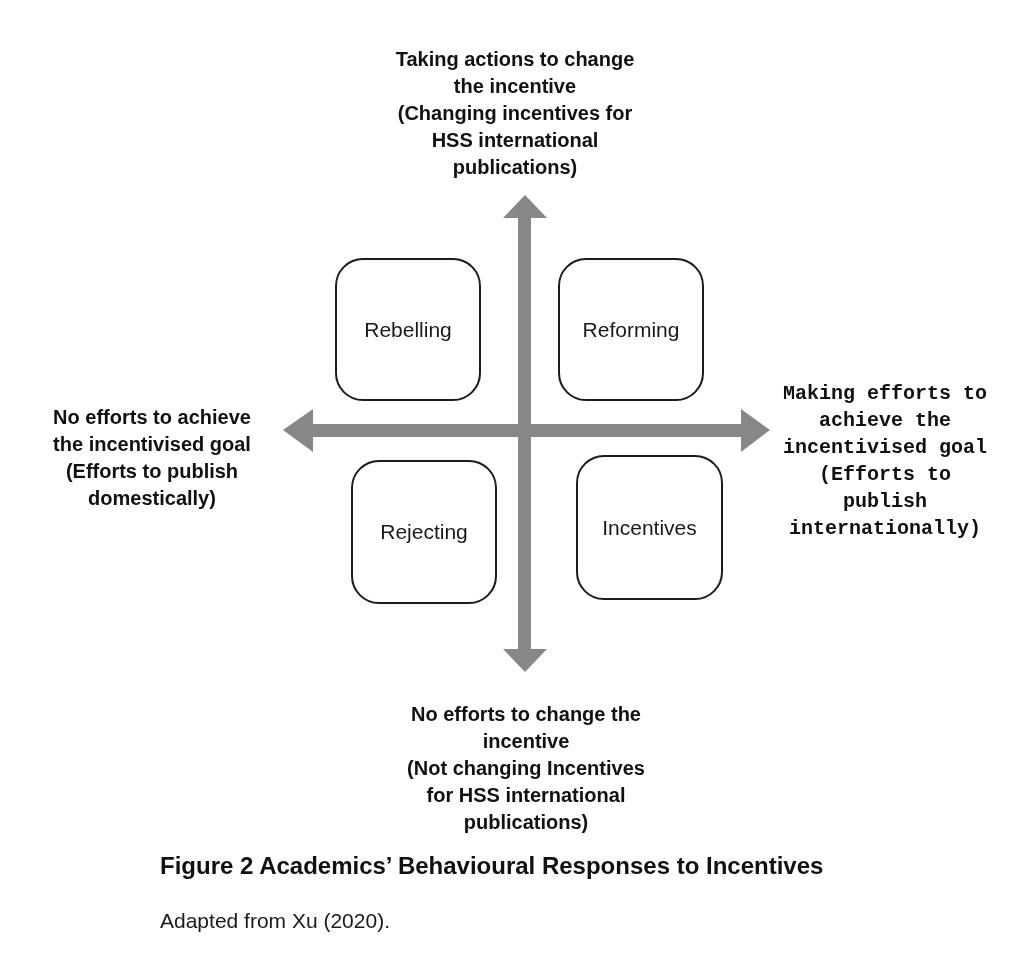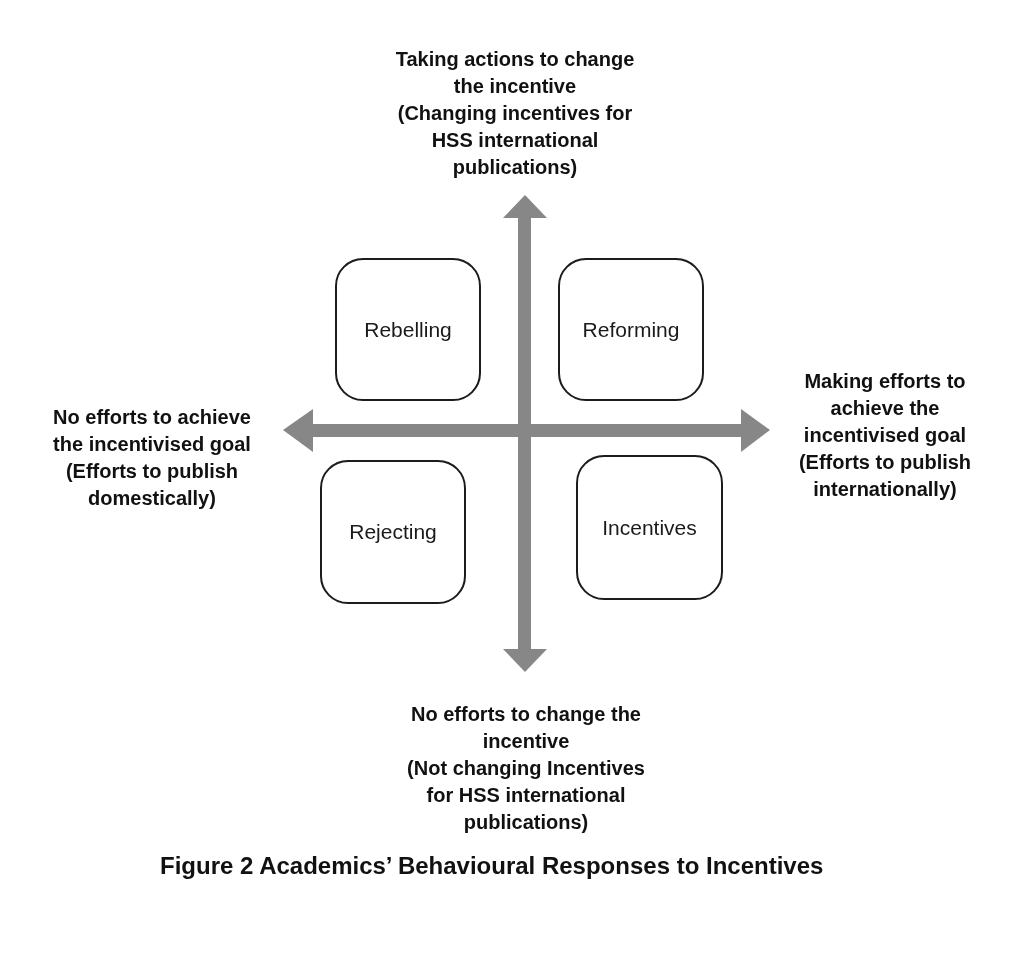--- a/index.html
+++ b/index.html
@@ -21,21 +21,21 @@
     font-weight: bold;
     font-size: 20px;
     line-height: 27px;
     text-align: center;
     white-space: pre-line;
     color: #111111;
   }
   #top-axis-label    { left: 365px; top: 46px;  width: 300px; }
   #bottom-axis-label { left: 376px; top: 701px; width: 300px; }
   #left-axis-label   { left: 30px;  top: 404px; width: 244px; }
-  #right-axis-label  { left: 775px; top: 368px; width: 220px; }
+  #right-axis-label  { left: 775px; top: 380px; width: 220px; font-family: Liberation Mono, monospace; }
 
   #arrow-cross {
     position: absolute;
     left: 0;
     top: 0;
     pointer-events: none;
   }
 
   .quadrant-box {
     position: absolute;
@@ -44,21 +44,21 @@
     background: #ffffff;
     display: flex;
     align-items: center;
     justify-content: center;
     font-size: 21px;
     color: #1a1a1a;
     box-sizing: border-box;
   }
   #box-rebelling    { left: 335px; top: 258px; width: 146px; height: 143px; }
   #box-reforming    { left: 558px; top: 258px; width: 146px; height: 143px; }
-  #box-rejecting    { left: 320px; top: 460px; width: 146px; height: 144px; }
+  #box-rejecting    { left: 351px; top: 460px; width: 146px; height: 144px; }
   #box-reconciling  { left: 576px; top: 455px; width: 147px; height: 145px; }
 
   #figure-caption {
     position: absolute;
     left: 160px;
     top: 852px;
     font-weight: bold;
     font-size: 24px;
     color: #111111;
     white-space: nowrap;
@@ -122,14 +122,15 @@
   <div class="quadrant-box" id="box-rejecting">
     <span>Rejecting</span>
   </div>
 
   <div class="quadrant-box" id="box-reconciling">
     <span>Incentives</span>
   </div>
 
   <div id="figure-caption">Figure 2 Academics’ Behavioural Responses to Incentives</div>
 
+  <div id="source-note">Adapted from Xu (2020).</div>
 
 </div>
 
 </body></html>

